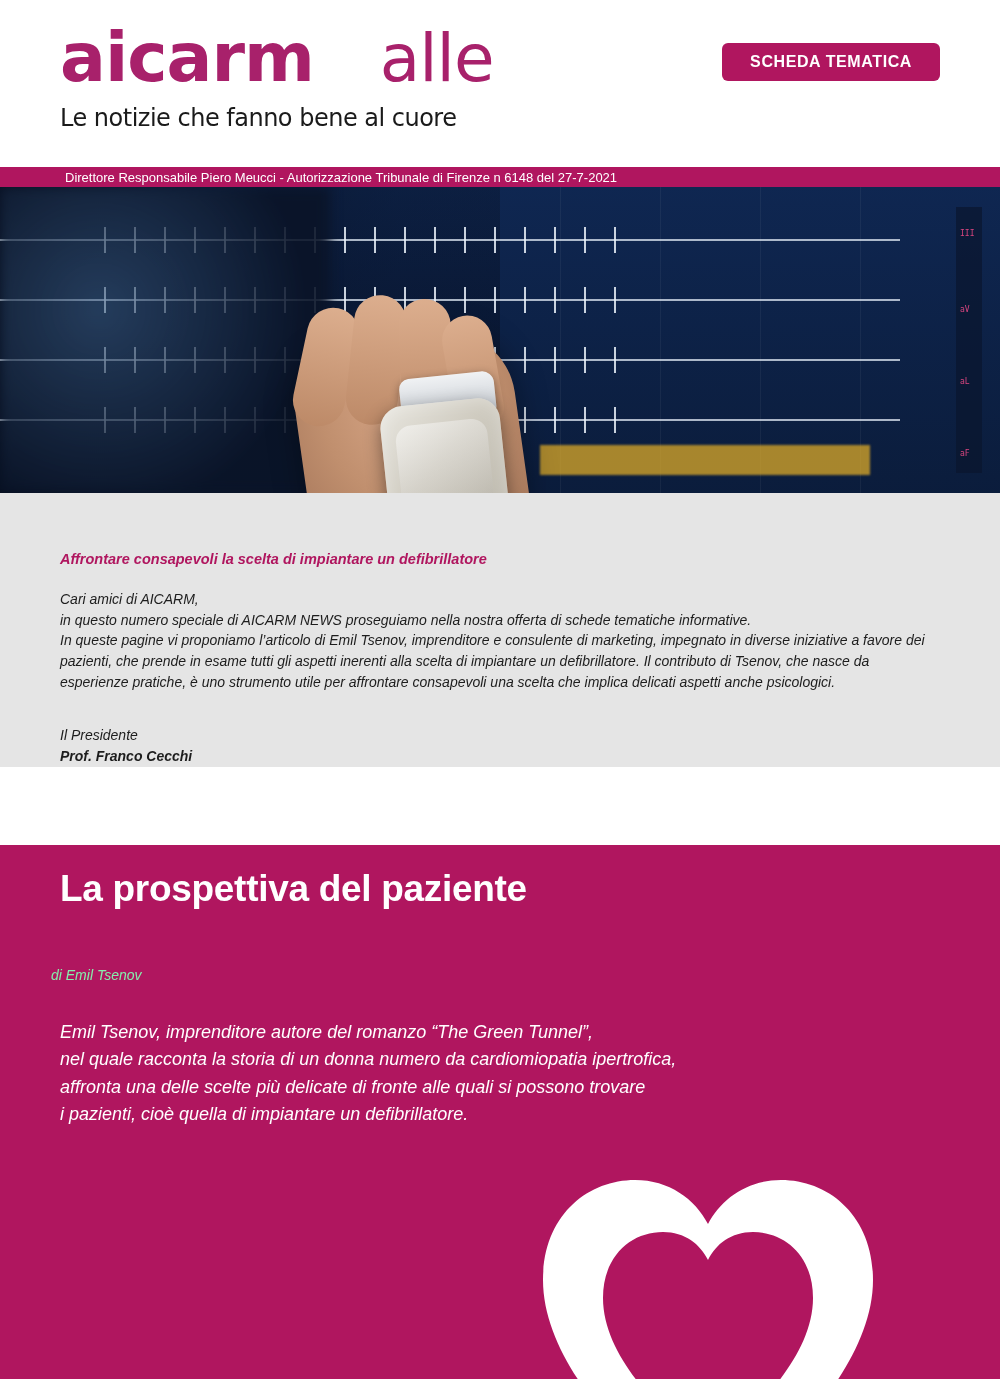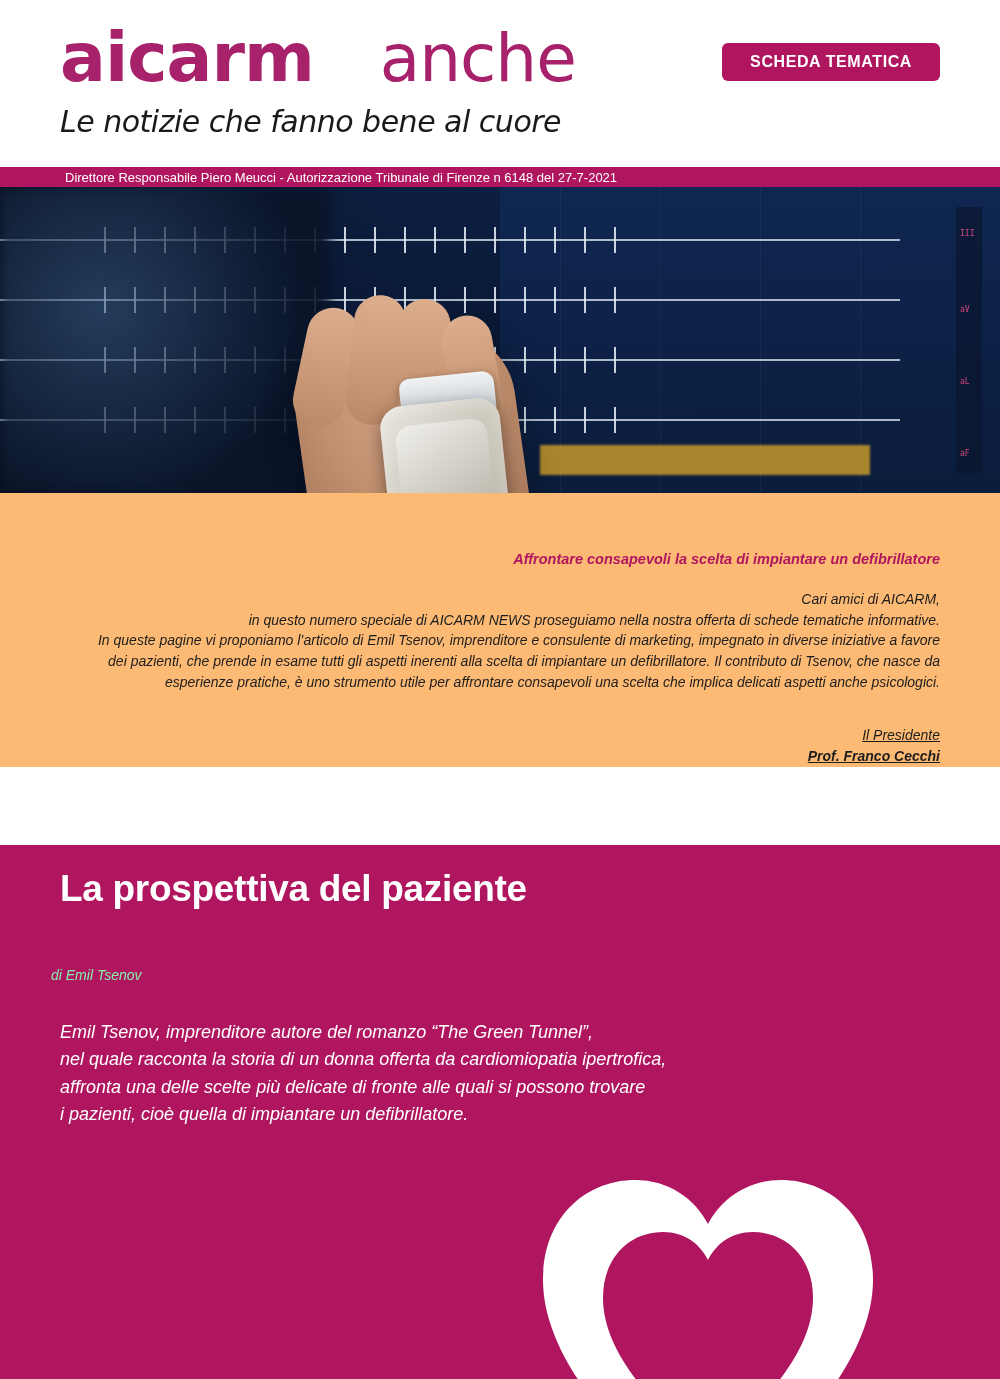--- a/index.html
+++ b/index.html
@@ -48,26 +48,25 @@
     font-family: "DejaVu Sans", sans-serif;
     font-weight: normal;
     font-size: 66px;
     color: #a8216b;
     line-height: 1;
     margin-left: 22px;
     letter-spacing: -1px;
   }
   .logo-tagline {
     font-family: "DejaVu Sans", sans-serif;
-    font-size: 30px;
+    font-size: 24px;
     color: #1a1a1a;
     margin-top: 12px;
     letter-spacing: -0.5px;
     white-space: nowrap;
-    font-style: italic;
   }
   .scheda-badge {
     position: absolute;
     right: 60px;
     top: 43px;
     background: #b0165f;
     color: #ffffff;
     font-size: 16px;
     font-weight: bold;
     letter-spacing: 0.6px;
@@ -205,44 +204,42 @@
     width: 95px;
     height: 40px;
     background: linear-gradient(180deg, #f0f2f4 0%, #c9ced4 100%);
     border-radius: 10px 12px 4px 4px;
     transform: rotate(-6deg);
     box-shadow: 0 3px 10px rgba(0,0,0,0.4);
   }
 
   
   .editorial {
-    padding: 58px 60px 0 80px;
-    background: #fdba74;
-    text-align: right;
+    padding: 58px 60px 0 60px;
+    background: #e5e5e5;
   }
   .edit-title {
     color: #b0165f;
     font-weight: bold;
     font-style: italic;
     font-size: 14.5px;
     margin-bottom: 22px;
   }
   .edit-body p {
     color: #1d1d1d;
     font-style: italic;
     font-size: 14px;
     line-height: 1.48;
   }
   .edit-sign {
     margin-top: 32px;
     font-style: italic;
     font-size: 14px;
     color: #1d1d1d;
     line-height: 1.5;
-    text-decoration: underline;
   }
   .edit-sign .name { font-weight: bold; }
 
   
   .feature {
     position: absolute;
     left: 0;
     top: 845px;
     width: 1000px;
     height: 534px;
@@ -291,21 +288,21 @@
 </style>
 </head>
 <body>
 
 <div class="page">
 
   <div class="masthead">
     <div class="logo-wrap">
       <div class="logo-line">
         <span class="logo-aicarm">aicarm</span>
-        <span class="logo-news">anche</span>
+        <span class="logo-news">alle</span>
       </div>
       <div class="logo-tagline">Le notizie che fanno bene al cuore</div>
     </div>
     <div class="scheda-badge">SCHEDA TEMATICA</div>
   </div>
 
   <div class="infobar">
     <span>Direttore Responsabile Piero Meucci - Autorizzazione Tribunale di Firenze n 6148 del 27-7-2021</span>
   </div>
 
@@ -357,21 +354,21 @@
     </div>
   </div>
 
   <div class="feature">
     <div class="feature-title">
       <div>La prospettiva del paziente</div>
     </div>
     <div class="feature-author">di Emil Tsenov</div>
     <div class="feature-abstract">
       <div>Emil Tsenov, imprenditore autore del romanzo “The Green Tunnel”,</div>
-      <div>nel quale racconta la storia di un donna offerta da cardiomiopatia ipertrofica,</div>
+      <div>nel quale racconta la storia di un donna numero da cardiomiopatia ipertrofica,</div>
       <div>affronta una delle scelte più delicate di fronte alle quali si possono trovare</div>
       <div>i pazienti, cioè quella di impiantare un defibrillatore.</div>
     </div>
 
     <div class="heart">
       <svg width="330" height="330" viewBox="0 0 330 330" aria-hidden="true">
         <path d="M165 330 C165 330 0 215 0 100 C0 36 44 0 92 0 C126 0 152 19 165 44 C178 19 204 0 238 0 C286 0 330 36 330 100 C330 215 165 330 165 330 Z" fill="#ffffff"></path>
         <path d="M165 268 C165 268 60 196 60 118 C60 76 88 52 120 52 C142 52 157 64 165 80 C173 64 188 52 210 52 C242 52 270 76 270 118 C270 196 165 268 165 268 Z" fill="#b0165f"></path>
       </svg>
     </div>

